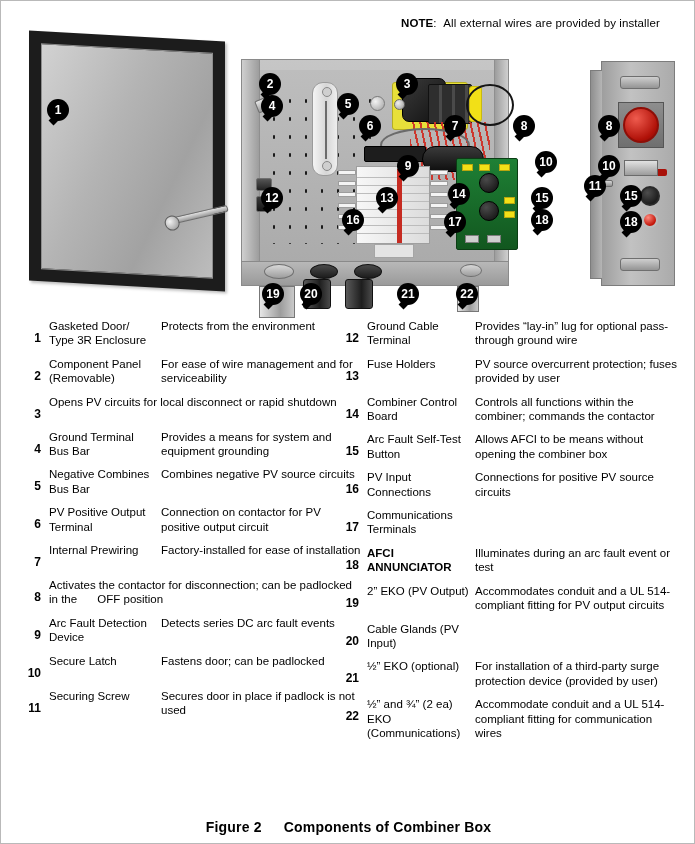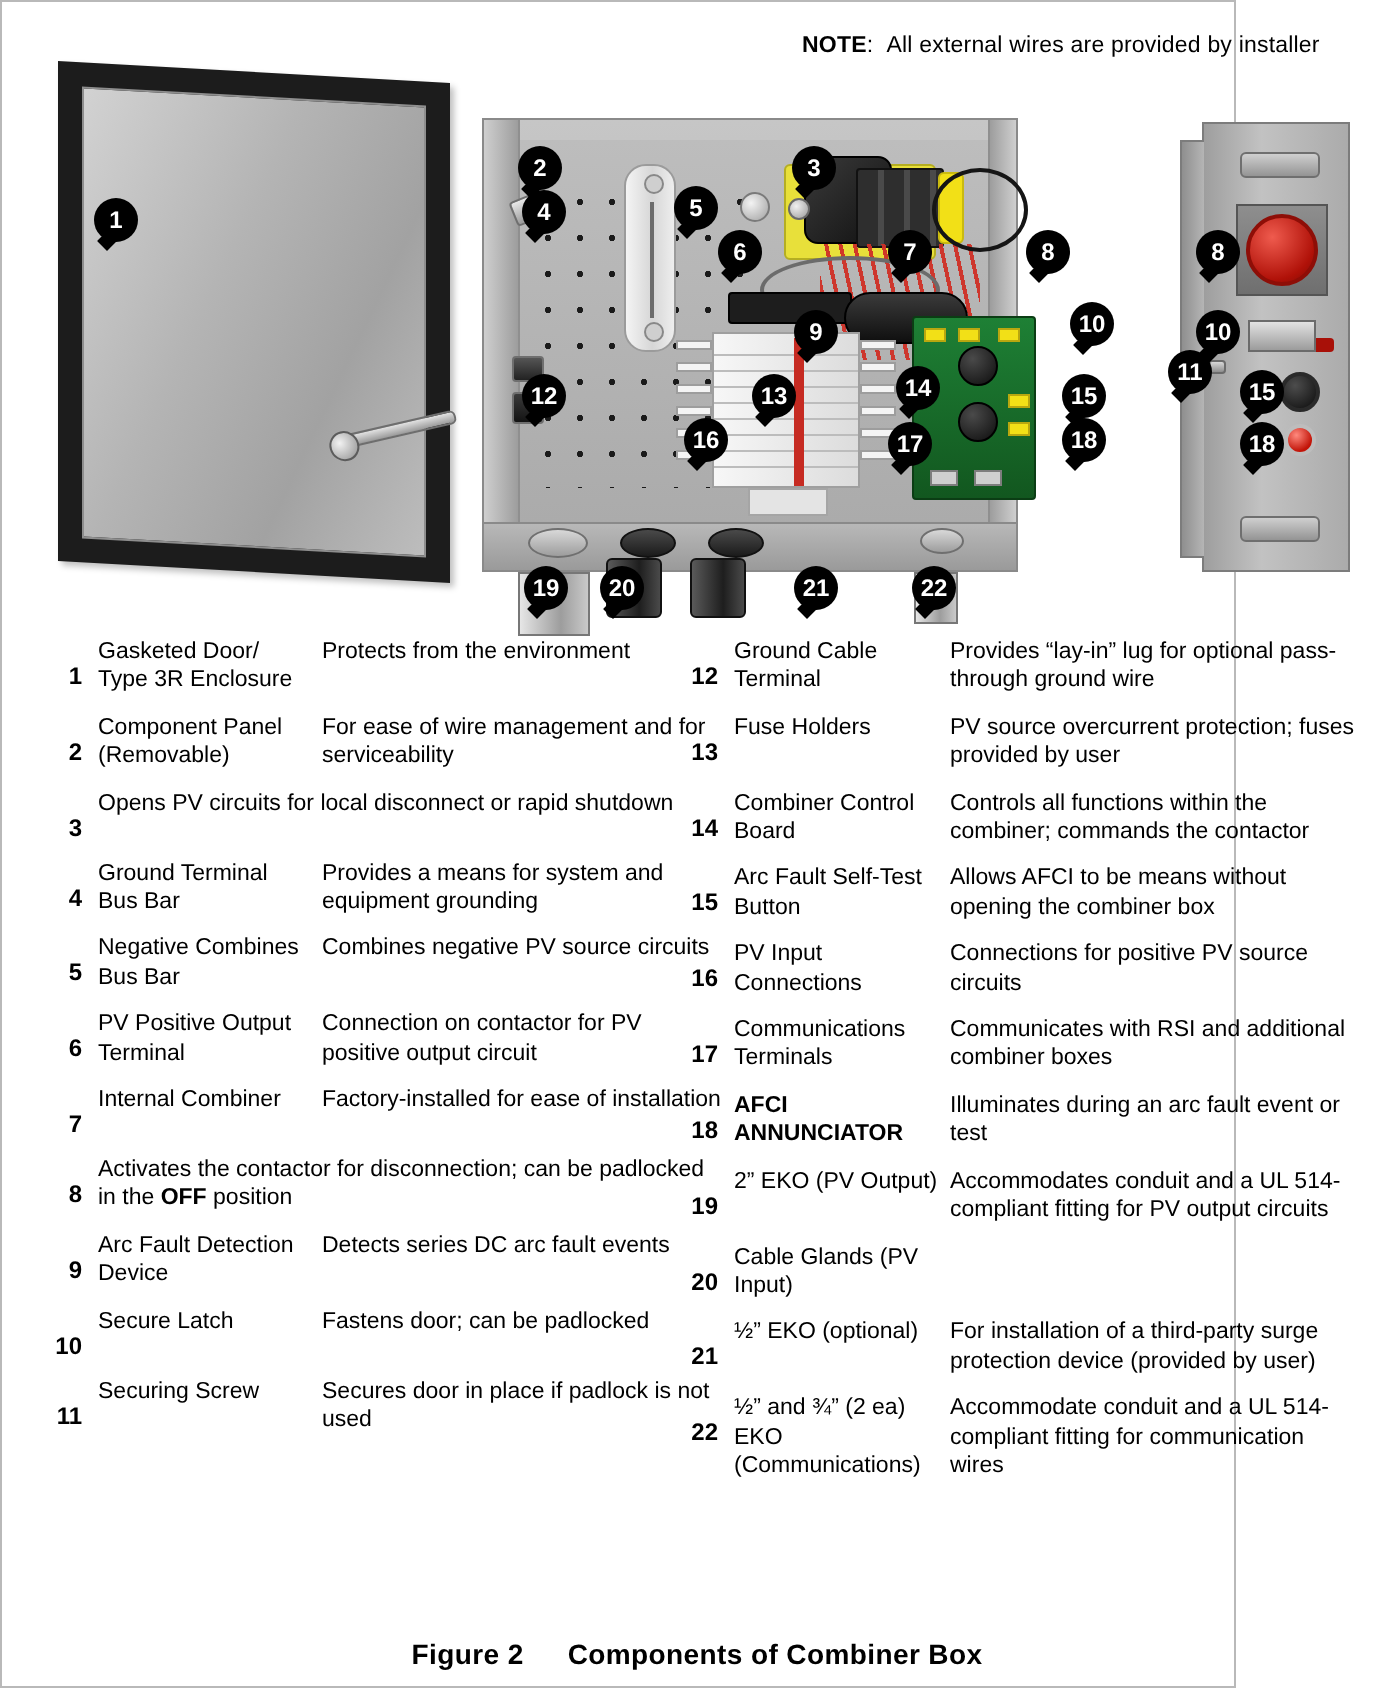--- a/index.html
+++ b/index.html
@@ -6,21 +6,21 @@
   html, body { margin: 0; padding: 0; }
   body {
     width: 695px; height: 844px;
     background: #ffffff;
     font-family: "Liberation Sans", sans-serif;
     color: #000000;
     overflow: hidden;
   }
   .page {
     position: relative;
-    width: 618px; height: 844px;
+    width: 695px; height: 844px;
     border: 1px solid #b9b9b9;
     background: #fff;
   }
 
   
   .note {
     position: absolute;
     left: 400px; top: 16px;
     font-size: 11.5px;
     letter-spacing: .1px;
@@ -381,21 +381,21 @@
     flex: 0 0 112px;
     font-size: 11.5px;
     line-height: 14.4px;
     padding-right: 6px;
   }
   .ldesc {
     flex: 1 1 auto;
     font-size: 11.5px;
     line-height: 14.4px;
   }
-  .sc { font-weight: bold; font-variant: small-caps; }
+  .sc { font-weight: normal; font-variant: small-caps; margin-left: 17px; }
   .lname.sc-name { font-weight: bold; font-variant: small-caps; }
 
   
   .legend-col.right .lname { width: 108px; flex: 0 0 108px; }
   .legend-col.right .lnum  { width: 26px; flex: 0 0 26px; }
 
   
   .caption {
     position: absolute; left: 0; bottom: 8px;
     width: 695px; text-align: center;
@@ -574,21 +574,21 @@
           <div class="lname">Negative Combines Bus Bar</div>
           <div class="ldesc">Combines negative PV source circuits</div>
         </div>
         <div class="lrow">
           <div class="lnum">6</div>
           <div class="lname">PV Positive Output Terminal</div>
           <div class="ldesc">Connection on contactor for PV positive output circuit</div>
         </div>
         <div class="lrow">
           <div class="lnum">7</div>
-          <div class="lname">Internal Combiner</div>
+          <div class="lname">Internal Prewiring</div>
           <div class="ldesc">Factory-installed for ease of installation</div>
         </div>
         <div class="lrow">
           <div class="lnum">8</div>
           <div class="ldesc">Activates the contactor for disconnection; can be padlocked in the <span class="sc">OFF</span> position</div>
         </div>
         <div class="lrow">
           <div class="lnum">9</div>
           <div class="lname">Arc Fault Detection Device</div>
           <div class="ldesc">Detects series DC arc fault events</div>
@@ -626,21 +626,20 @@
           <div class="ldesc">Allows AFCI to be means without opening the combiner box</div>
         </div>
         <div class="lrow">
           <div class="lnum">16</div>
           <div class="lname">PV Input Connections</div>
           <div class="ldesc">Connections for positive PV source circuits</div>
         </div>
         <div class="lrow">
           <div class="lnum">17</div>
           <div class="lname">Communications Terminals</div>
-          <div class="ldesc">Communicates with RSI and additional combiner boxes</div>
         </div>
         <div class="lrow">
           <div class="lnum">18</div>
           <div class="lname sc-name">AFCI ANNUNCIATOR</div>
           <div class="ldesc">Illuminates during an arc fault event or test</div>
         </div>
         <div class="lrow">
           <div class="lnum">19</div>
           <div class="lname">2” EKO (PV Output)</div>
           <div class="ldesc">Accommodates conduit and a UL 514-compliant fitting for PV output circuits</div>

